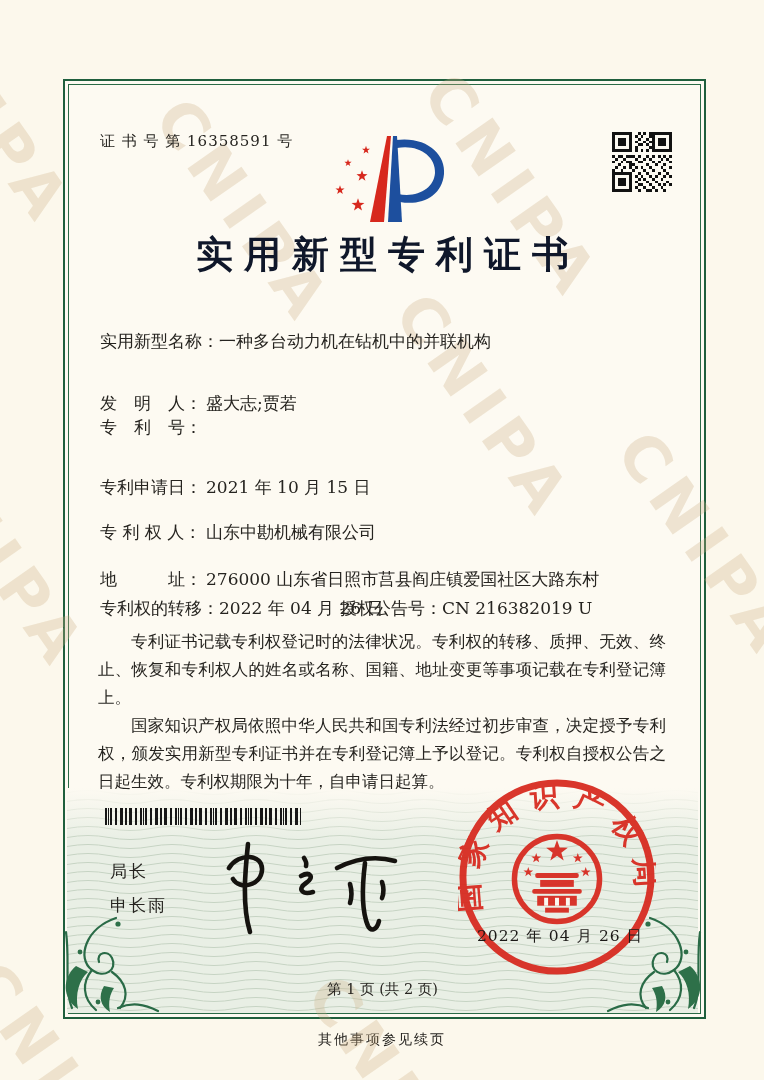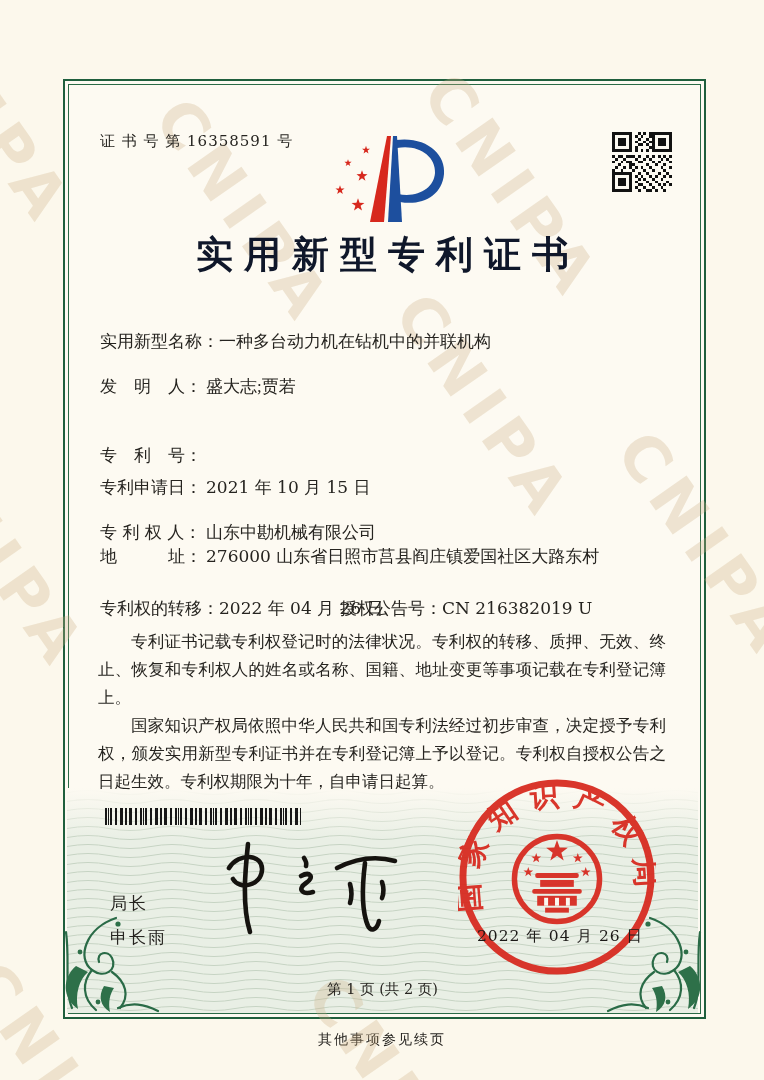--- a/index.html
+++ b/index.html
@@ -45,21 +45,21 @@
   .paras p{margin:0; text-indent:2em;}
   
   .guilloche{position:absolute; left:67px; top:788px; width:631px; height:225px; z-index:0;}
   .barcode{
     position:absolute; left:105px; top:808px; width:196px; height:17px;
     background:
       repeating-linear-gradient(90deg,#161616 0 2px,rgba(0,0,0,0) 2px 5px),
       repeating-linear-gradient(90deg,#161616 0 1px,rgba(0,0,0,0) 1px 7px);
     background-position:0 0,3px 0;
   }
-  .officer{position:absolute; left:110px; font-size:17px; letter-spacing:2px;margin-top:32px;}
+  .officer{position:absolute; left:110px; font-size:17px; letter-spacing:2px;}
   .sig{position:absolute; left:205px; top:832px;}
   .seal{position:absolute; left:458px; top:778px;}
   .seal-date{
     position:absolute; left:477px; top:926px; font-size:15.5px; color:#1c1a18;
     letter-spacing:1px; white-space:nowrap;
   }
   .page-info{
     position:absolute; left:63px; top:980px; width:639px; text-align:center; font-size:14.5px;
   }
   .footer-note{
@@ -131,36 +131,36 @@
       <path fill="#121212" d="M2 2h3v3H2zM16 2h3v3h-3zM2 16h3v3H2z"></path>
       <path fill="#121212" d="M9 0h1v1H9zM11 0h1v1h-1zM13 0h1v1h-1zM8 1h1v1H8zM10 1h1v1h-1zM13 1h1v1h-1zM9 2h1v1H9zM12 2h1v1h-1zM8 3h1v1H8zM11 3h1v1h-1zM13 3h1v1h-1zM9 4h1v1H9zM10 4h1v1h-1zM12 4h1v1h-1zM8 5h1v1H8zM13 5h1v1h-1zM8 6h1v1H8zM10 6h1v1h-1zM12 6h1v1h-1zM6 8h1v1H6zM6 10h1v1H6zM6 12h1v1H6zM0 8h1v1H0zM2 8h2v1H2zM5 8h1v1H5zM7 8h1v1H7zM9 8h1v1H9zM12 8h1v1h-1zM14 8h1v1h-1zM16 8h1v1h-1zM18 8h1v1h-1zM20 8h1v1h-1zM1 9h1v1H1zM4 9h1v1H4zM8 9h1v1H8zM11 9h1v1h-1zM13 9h1v1h-1zM17 9h1v1h-1zM19 9h1v1h-1zM0 10h1v1H0zM3 10h1v1H3zM5 10h1v1H5zM9 10h2v1H9zM14 10h1v1h-1zM16 10h1v1h-1zM20 10h1v1h-1zM2 11h1v1H2zM6 11h2v1H6zM12 11h1v1h-1zM15 11h1v1h-1zM18 11h1v1h-1zM1 12h1v1H1zM4 12h1v1H4zM8 12h1v1H8zM10 12h1v1h-1zM13 12h1v1h-1zM17 12h1v1h-1zM20 12h1v1h-1zM0 13h1v1H0zM3 13h1v1H3zM7 13h1v1H7zM11 13h1v1h-1zM14 13h1v1h-1zM18 13h1v1h-1zM9 14h1v1H9zM12 14h1v1h-1zM16 14h1v1h-1zM19 14h1v1h-1zM8 15h1v1H8zM10 15h1v1h-1zM13 15h1v1h-1zM15 15h1v1h-1zM18 15h1v1h-1zM20 15h1v1h-1zM9 16h1v1H9zM11 16h1v1h-1zM14 16h1v1h-1zM17 16h1v1h-1zM8 17h1v1H8zM12 17h1v1h-1zM15 17h1v1h-1zM19 17h1v1h-1zM9 18h1v1H9zM10 18h1v1h-1zM13 18h1v1h-1zM16 18h1v1h-1zM18 18h1v1h-1zM20 18h1v1h-1zM8 19h1v1H8zM11 19h1v1h-1zM14 19h1v1h-1zM17 19h1v1h-1zM9 20h1v1H9zM12 20h2v1h-2zM15 20h1v1h-1zM18 20h1v1h-1z"></path>
     </svg>
 
     <div class="title">实用新型专利证书</div>
 
     <div class="field-row" style="top:330px;">
       <span class="field-label">实用新型名称：</span>
       <span class="field-value">一种多台动力机在钻机中的并联机构</span>
     </div>
-    <div class="field-row" style="top:375px;font-family:Liberation Serif, serif;">
+    <div class="field-row" style="top:392px;">
       <span class="field-label">发　明　人：</span>
       <span class="field-value">盛大志;贾若</span>
     </div>
-    <div class="field-row" style="top:444px;">
+    <div class="field-row" style="top:416px;">
       <span class="field-label">专　利　号：</span>
     </div>
     <div class="field-row" style="top:476px;">
       <span class="field-label">专利申请日：</span>
       <span class="field-value">2021 年 10 月 15 日</span>
     </div>
     <div class="field-row" style="top:509px;margin-top:12px;">
       <span class="field-label">专 利 权 人：</span>
       <span class="field-value">山东中勘机械有限公司</span>
     </div>
-    <div class="field-row" style="top:545px;">
+    <div class="field-row" style="top:568px;">
       <span class="field-label">地　　　址：</span>
       <span class="field-value">276000 山东省日照市莒县阎庄镇爱国社区大路东村</span>
     </div>
 
     <div class="grant-pair" style="left:100px;top:597px;">
       <span>专利权的转移：</span><span>2022 年 04 月 26 日</span>
     </div>
     <div class="grant-pair" style="left:340px;top:597px;">
       <span>授权公告号：</span><span>CN 216382019 U</span>
     </div>

